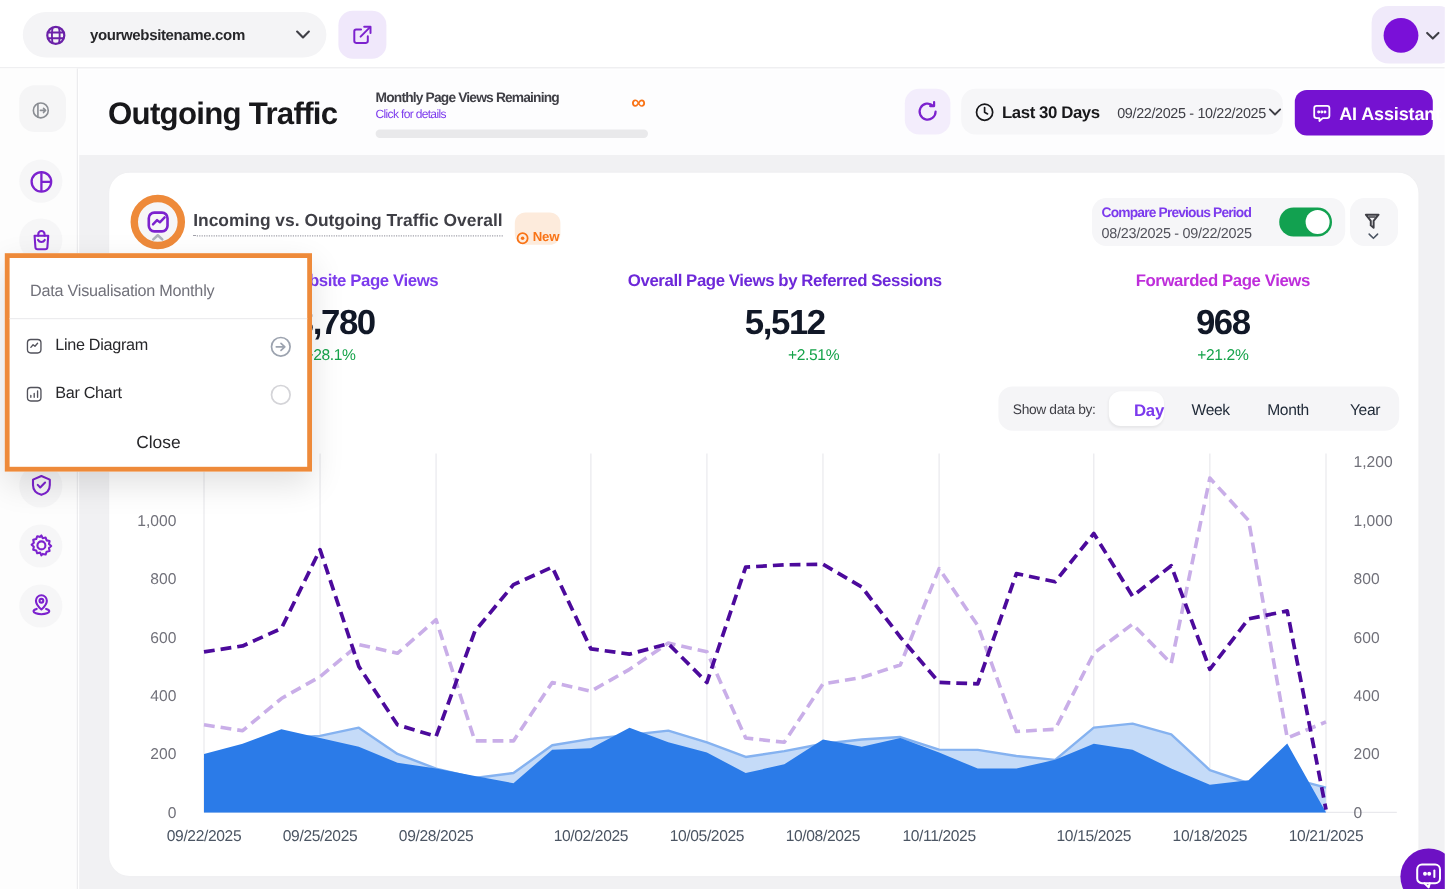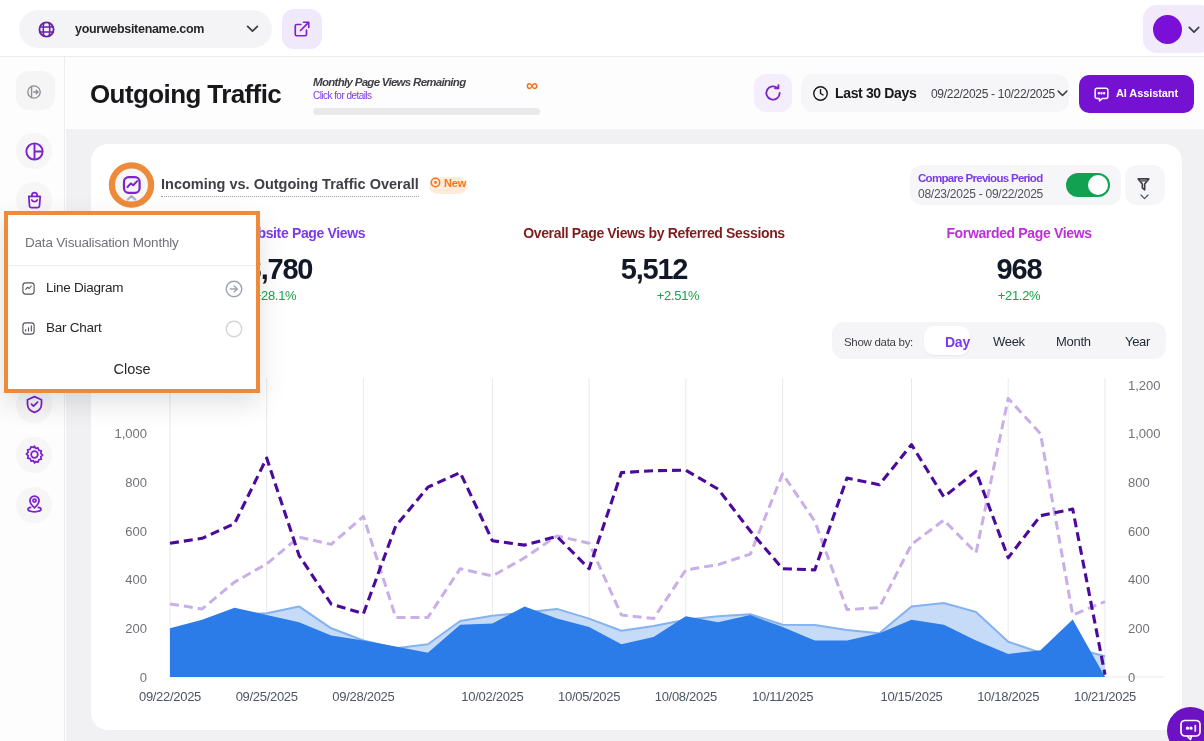--- a/index.html
+++ b/index.html
@@ -9,34 +9,34 @@
 #topbar { left:0; top:0; width:1204px; height:57px; background:#fff; border-bottom:1px solid #ECECEE; }
 #sitepill { left:19px; top:10px; width:253px; height:38px; background:#F4F4F6; border-radius:19px; }
 #sitename { left:75px; top:22px; font-size:12.5px; font-weight:bold; color:#27272A; letter-spacing:-0.3px; }
 #extbtn { left:282px; top:9px; width:40px; height:40px; background:#F0E8FB; border-radius:12px; }
 #avatarbox { left:1143px; top:5px; width:70px; height:48px; background:#F0EAFA; border-radius:14px; }
 #avatar { left:1153px; top:15px; width:29px; height:29px; background:#7A10D8; border-radius:50%; }
 #sidebar { left:0; top:57px; width:65px; height:684px; background:#FDFDFD; border-right:1px solid #ECECEE; }
 .sbg { position:absolute; width:36px; height:36px; left:16px; border-radius:50%; background:#F6F6F7; }
 #header { left:66px; top:58px; width:1138px; height:71px; background:#FDFDFE; }
 #pagetitle { left:90px; top:79px; font-size:26px; font-weight:bold; color:#18181B; letter-spacing:-0.6px; }
-#mpv1 { left:313px; top:76px; font-size:11.5px; font-weight:bold; color:#3F3F46; letter-spacing:-0.7px;font-style:italic; }
+#mpv1 { left:313px; top:76px; font-size:11.5px; font-weight:bold; color:#3F3F46; letter-spacing:-0.7px; }
 #mpv2 { left:313px; top:90px; font-size:10px; font-weight:normal; color:#7C3AED; letter-spacing:-0.55px; }
 #mpvinf { left:526px; top:76px; font-size:17px; font-weight:bold; color:#F97316; }
 #mpvbar { left:313px; top:108px; width:227px; height:7px; background:#E9E9EB; border-radius:4px; }
 #refreshbtn { left:754px; top:74px; width:38px; height:38px; background:#F3EDFC; border-radius:12px; }
 #datepill { left:801px; top:74px; width:268px; height:38px; background:#F6F6F8; border-radius:12px; }
 #datemain { left:835px; top:85px; font-size:14px; font-weight:bold; color:#18181B; letter-spacing:-0.35px; }
 #daterange { left:931px; top:87px; font-size:12px; color:#3F3F46; letter-spacing:-0.3px; }
 #aibtn { left:1079px; top:75px; width:115px; height:38px; background:#7512D1; border-radius:10px; }
-#ailabel { left:1116px; top:87px; font-size:11px; font-weight:bold; color:#fff; letter-spacing:-0.1px; }
+#ailabel { left:1116px; top:87px; font-size:15px; font-weight:bold; color:#fff; letter-spacing:-0.1px; }
 #content { left:66px; top:129px; width:1138px; height:612px; background:#F1F1F3; }
 #card { left:90px; top:143px; width:1093px; height:588px; background:#fff; border-radius:18px; border:1px solid #F0F0F2; }
 #cardtitle { left:161px; top:176px; font-size:14.5px; font-weight:bold; color:#3F3F46; border-bottom:1px dotted #A1A1AA; padding-bottom:4px; letter-spacing:0px; }
-#newbadge { left:429px; top:177px; width:38px; height:17px; background:#FDEBDC; border-radius:9px; display:flex; align-items:flex-start; justify-content:center; }
+#newbadge { left:429px; top:177px; width:38px; height:27px; background:#FDEBDC; border-radius:9px; display:flex; align-items:flex-end; justify-content:center; }
 #comparepill { left:910px; top:165px; width:211px; height:40px; background:#F6F6F8; border-radius:12px; }
 #cmp1 { left:918px; top:172px; font-size:11.5px; font-weight:bold; color:#7C3AED; letter-spacing:-0.7px; }
 #cmp2 { left:918px; top:187px; font-size:12px; color:#52525B; letter-spacing:-0.25px; }
 #toggle { left:1066px; top:173px; width:44px; height:24px; background:#12A150; border-radius:12px; }
 #knob { left:1088px; top:175px; width:20px; height:20px; background:#fff; border-radius:50%; }
 #filterbtn { left:1125px; top:165px; width:40px; height:40px; background:#F6F6F8; border-radius:12px; }
 .statlabel { position:absolute; top:225px; width:400px; text-align:center; font-size:14px; font-weight:bold; letter-spacing:-0.35px; }
 .statvalue { position:absolute; top:253px; width:400px; text-align:center; font-size:29px; font-weight:bold; color:#111827; letter-spacing:-1.2px; }
 .statpct { position:absolute; top:288px; width:400px; text-align:center; font-size:13px; color:#16A34A; letter-spacing:-0.3px; }
 #showbar { left:832px; top:322px; width:334px; height:37px; background:#F5F5F7; border-radius:12px; }
@@ -207,21 +207,21 @@
   <svg class="abs" style="left:1136px;top:177px" width="15" height="15" viewBox="0 0 24 24" fill="none" stroke="#3F3F46" stroke-width="2.6" stroke-linecap="round" stroke-linejoin="round">
       <path d="M3.5 3h17l-6.6 8.2v9.3l-3.8-3.2v-6.1z"></path>
       <path d="M8 6.2h8" stroke-width="2"></path>
     </svg>
   <svg class="abs" style="left:1140px;top:194px" width="9" height="6" viewBox="0 0 14 9" fill="none" stroke="#4B5563" stroke-width="2" stroke-linecap="round" stroke-linejoin="round">
       <path d="M1.5 1.5 L7 7 L12.5 1.5"></path>
     </svg>
   <div class="statlabel" style="left:77px;color:#7C3AED;">Overall Website Page Views</div>
   <div class="statvalue" style="left:79px;">3,780</div>
   <div class="statpct" style="left:75px;">+28.1%</div>
-  <div class="statlabel" style="left:454px;color:#7f1d1d;">Overall Page Views by Referred Sessions</div>
+  <div class="statlabel" style="left:454px;color:#6d28d9;">Overall Page Views by Referred Sessions</div>
   <div class="statvalue" style="left:454px;">5,512</div>
   <div class="statpct" style="left:478px;">+2.51%</div>
   <div class="statlabel" style="left:819px;color:#BE2EDB;">Forwarded Page Views</div>
   <div class="statvalue" style="left:819px;">968</div>
   <div class="statpct" style="left:819px;">+21.2%</div>
   <div class="abs" id="showbar"></div>
   <div class="abs" id="showlbl">Show data by:</div>
   <div class="abs" id="daypill"></div>
   <div class="abs" id="daytxt">Day</div>
   <div class="showopt" style="left:993px;">Week</div>

